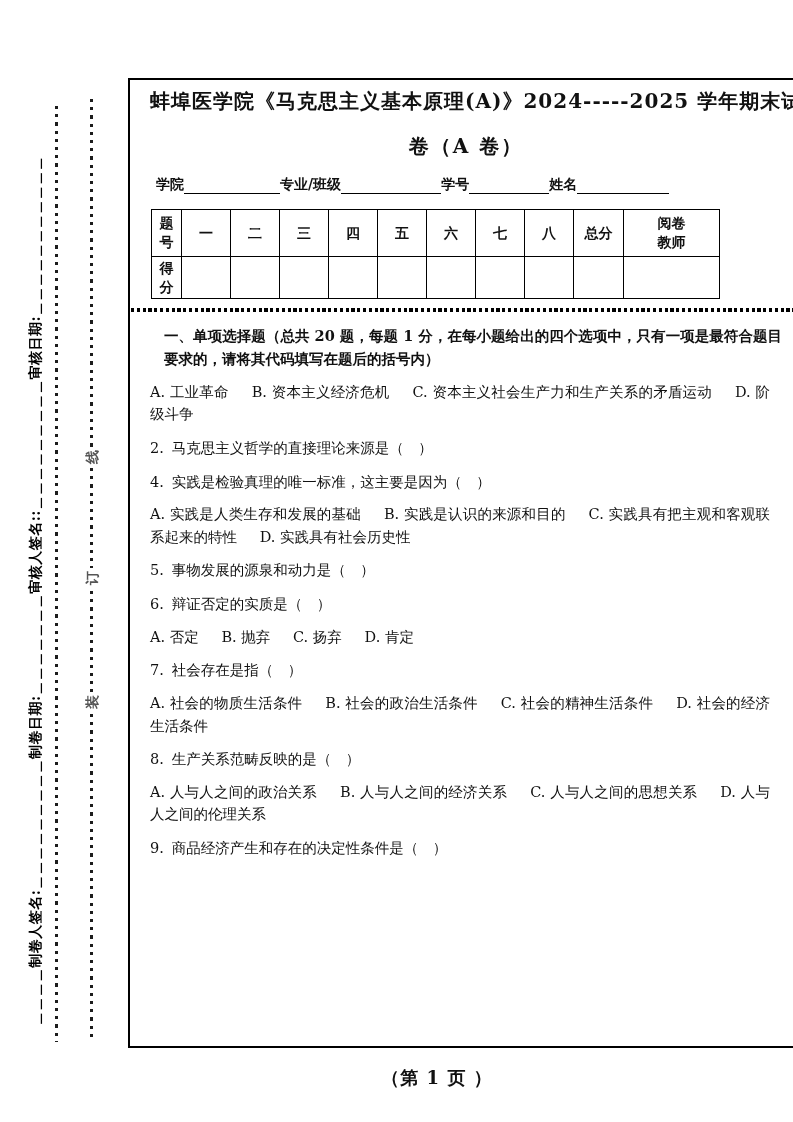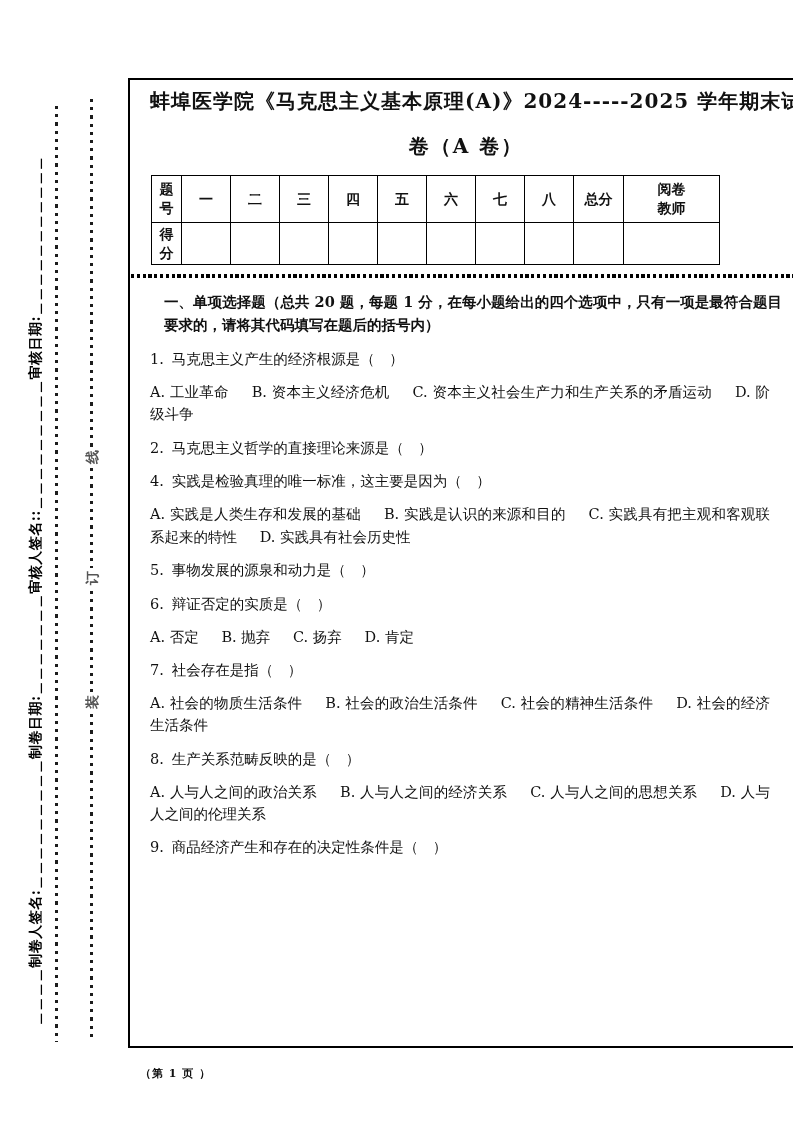--- a/index.html
+++ b/index.html
@@ -51,39 +51,49 @@
     background:repeating-linear-gradient(90deg,#000 0 3.2px,transparent 3.2px 5.8px);
   }
   .heading{margin:12px 0 0 14px;font-size:14.5px;font-weight:700;line-height:1.62;text-align:justify;}
   .q-line{margin:12px 0 0 0;font-size:14.5px;font-weight:500;line-height:1.5;}
   .q-num{margin-right:.55em;}
   .opts{margin:10px 12px 0 0;font-size:14.5px;font-weight:500;line-height:1.55;text-align:justify;}
   .op{margin-right:1.25em;}
   .opts .op:last-child{margin-right:0;}
   
   .footer{
-    position:absolute;left:140px;top:1066px;width:618px;text-align:left;
-    font-size:11px;font-weight:700;letter-spacing:1px;
+    position:absolute;left:128px;top:1066px;width:618px;text-align:center;
+    font-size:18px;font-weight:700;letter-spacing:1px;
   }
 </style>
 </head>
 <body>
 
 <div class="sig-line">＿＿＿＿制卷人签名:＿＿＿＿＿＿＿＿＿制卷日期:＿＿＿＿＿＿＿审核人签名::＿＿＿＿＿＿＿＿＿审核日期:＿＿＿＿＿＿＿＿＿＿＿</div>
 <div class="vdots line1"></div>
 <div class="vdots line2"></div>
 <span class="bind-char c0">线</span>
 <span class="bind-char c1">订</span>
 <span class="bind-char c2">装</span>
 
 <div class="box">
 
   <div class="title1">蚌埠医学院《马克思主义基本原理(A)》2024-----2025 学年期末试</div>
   <div class="title2">卷（A 卷）</div>
 
+  <div class="fields">
+    <span class="flabel">学院</span>
+      <span class="fline w1"></span>
+    <span class="flabel">专业/班级</span>
+      <span class="fline w2"></span>
+    <span class="flabel">学号</span>
+      <span class="fline w3"></span>
+    <span class="flabel">姓名</span>
+      <span class="fline w4"></span>
+  </div>
 
   <table class="score">
     <colgroup>
       <col style="width:30px">
         <col style="width:49px">
         <col style="width:49px">
         <col style="width:49px">
       <col style="width:49px">
         <col style="width:49px">
         <col style="width:49px">
@@ -123,21 +133,20 @@
       <td></td>
     </tr>
   </tbody>
     </table>
 
   <div class="dotted-sep"></div>
 
   <p class="heading">一、单项选择题（总共 20 题，每题 1 分，在每小题给出的四个选项中，只有一项是最符合题目要求的，请将其代码填写在题后的括号内）</p>
 
   <div>
-    <p class="q-line"><span class="q-num">1.</span><span>马克思主义产生的经济根源是（　）</span></p>
     <p class="opts">
       <span class="op">A. 工业革命</span>
       <span class="op">B. 资本主义经济危机</span>
       <span class="op">C. 资本主义社会生产力和生产关系的矛盾运动</span>
       <span class="op">D. 阶级斗争</span>
     </p>
   </div>
 
   <div>
     <p class="q-line"><span class="q-num">2.</span><span>马克思主义哲学的直接理论来源是（　）</span></p>

